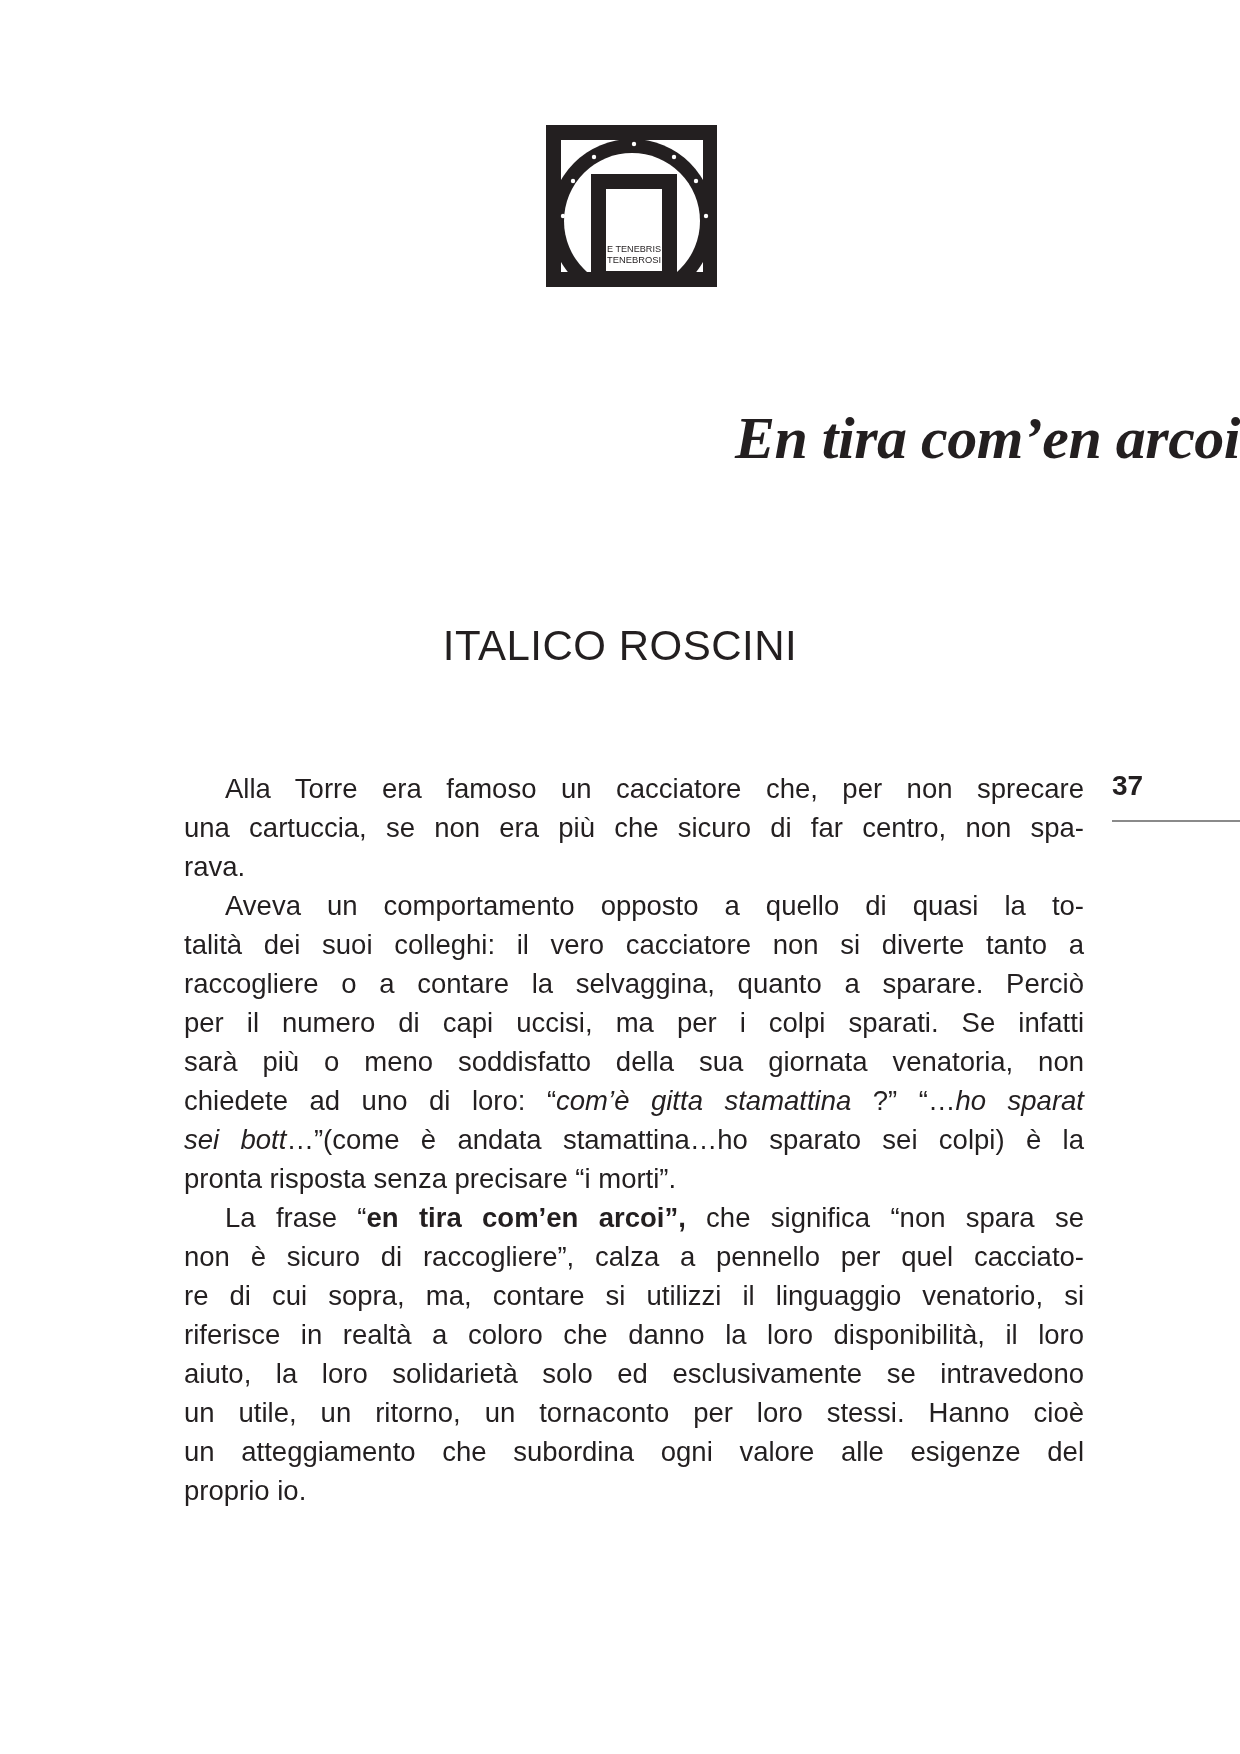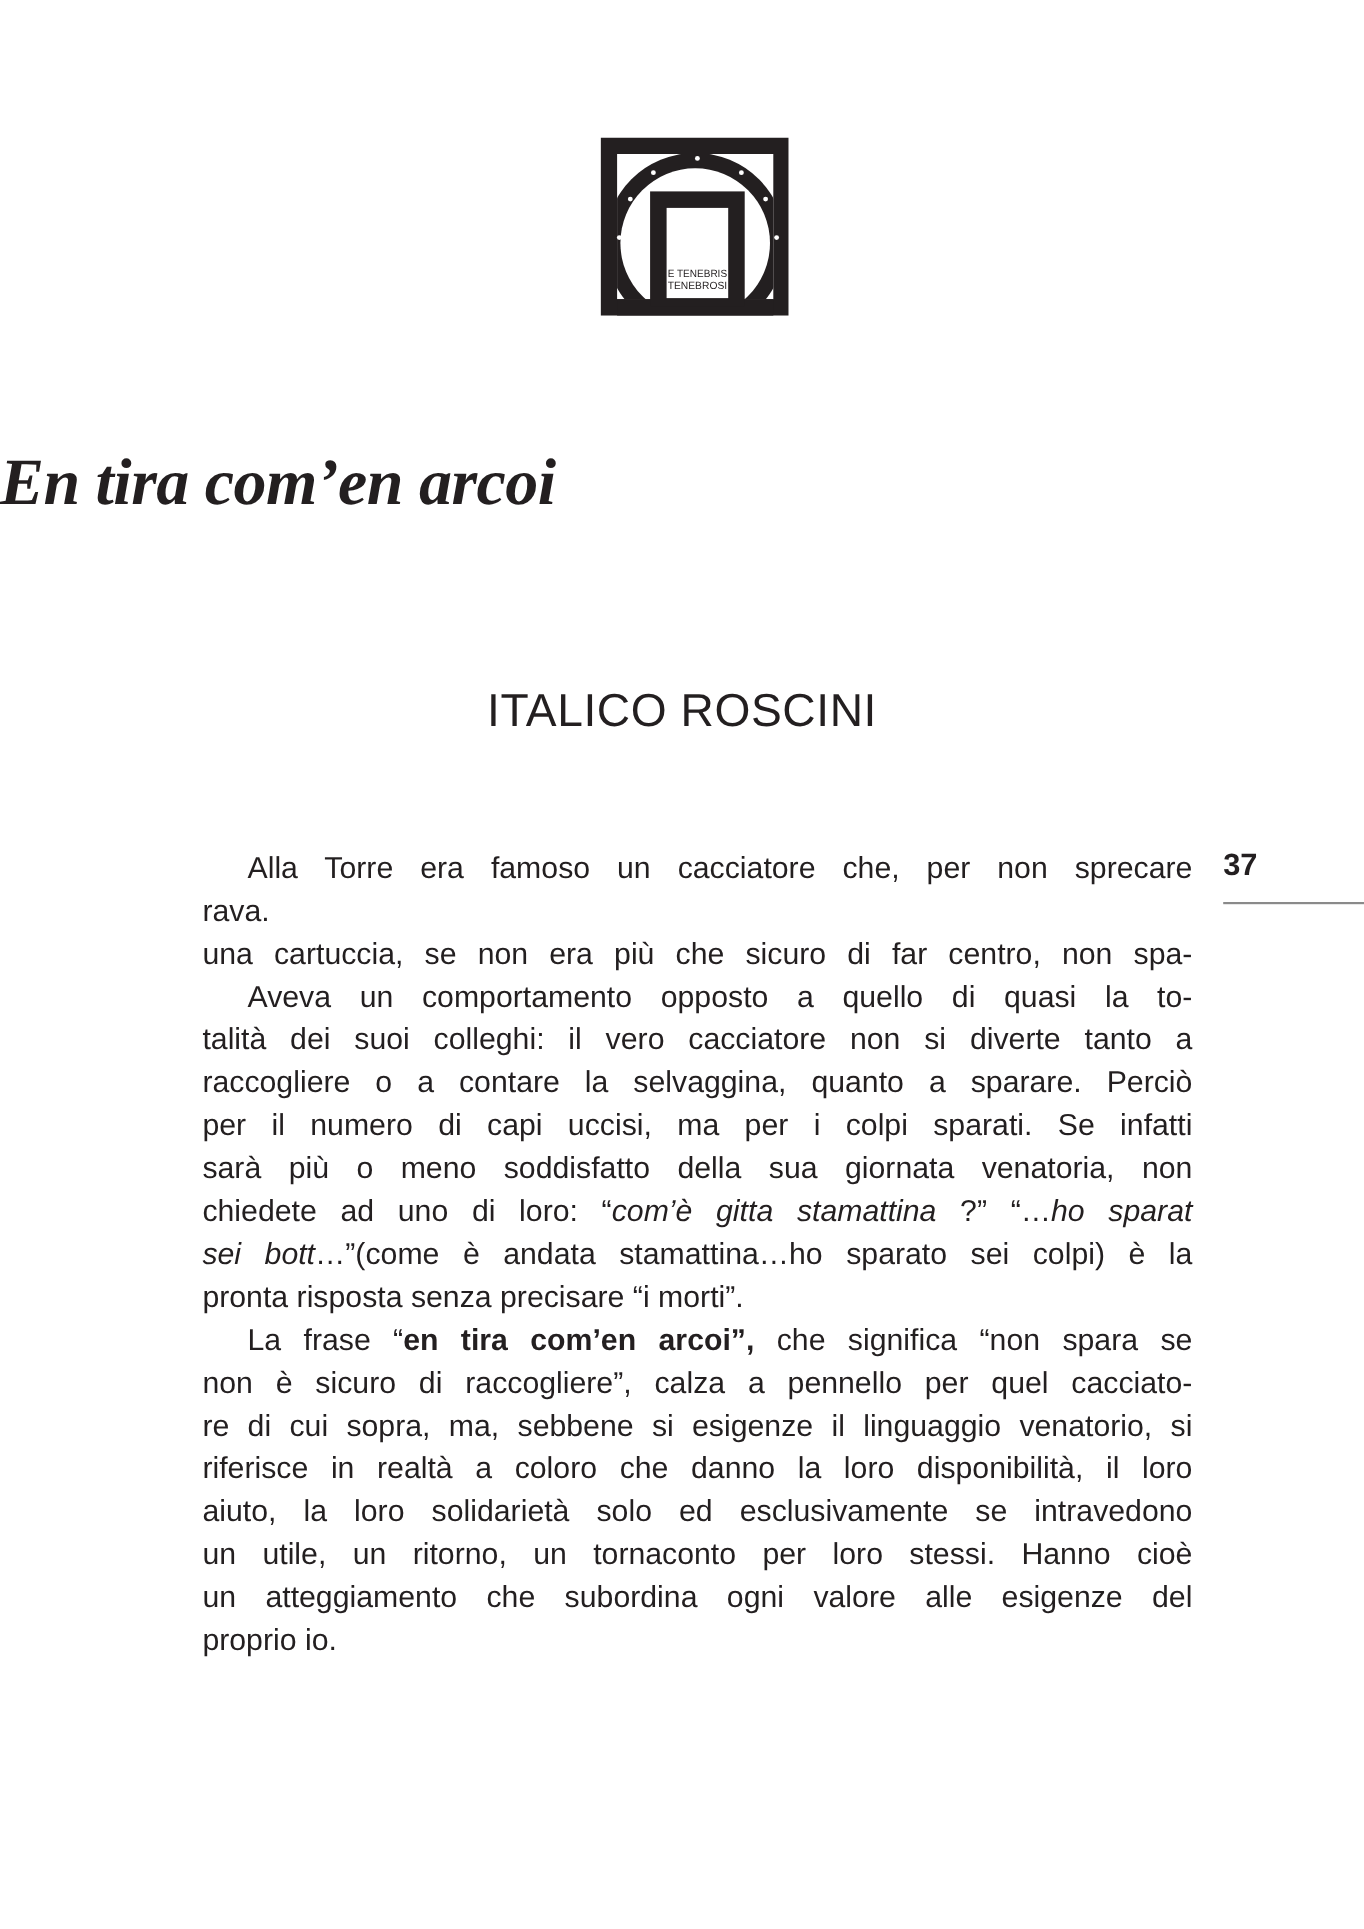--- a/index.html
+++ b/index.html
@@ -21,21 +21,21 @@
     width: 171px;
     height: 162px;
   }
   .logo svg { display: block; width: 171px; height: 162px; }
 
   .title {
     position: absolute;
     left: 0;
     width: 1240px;
     top: 400px;
-    text-align: left;
+    text-align: right;
     font-family: "Liberation Serif", "DejaVu Serif", serif;
     font-style: italic;
     font-weight: bold;
     font-size: 60px;
     line-height: 76px;
     letter-spacing: -0.5px;
     margin: 0;
   }
 
   .author {
@@ -140,31 +140,31 @@
 
 <h1 class="title">En tira com’en arcoi</h1>
 
 <h2 class="author">ITALICO ROSCINI</h2>
 
 <div class="page-number">37</div>
 <div class="page-rule"></div>
 
 <div class="body-text">
   <span class="line indent"><span>Alla Torre era famoso un cacciatore che, per non sprecare</span></span>
+  <span class="line"><span>una cartuccia, se non era più che sicuro di far centro, non spa-</span></span>
   <span class="line last"><span>rava.</span></span>
-  <span class="line"><span>una cartuccia, se non era più che sicuro di far centro, non spa-</span></span>
   <span class="line indent"><span>Aveva un comportamento opposto a quello di quasi la to-</span></span>
   <span class="line"><span>talità dei suoi colleghi: il vero cacciatore non si diverte tanto a</span></span>
   <span class="line"><span>raccogliere o a contare la selvaggina, quanto a sparare. Perciò</span></span>
   <span class="line"><span>per il numero di capi uccisi, ma per i colpi sparati. Se infatti</span></span>
   <span class="line"><span>sarà più o meno soddisfatto della sua giornata venatoria, non</span></span>
   <span class="line"><span>chiedete ad uno di loro: “</span><span class="it">com’è gitta stamattina</span><span> ?” “…</span><span class="it">ho sparat</span></span>
   <span class="line"><span class="it">sei bott</span><span>…”(come è andata stamattina…ho sparato sei colpi) è la</span></span>
   <span class="line last"><span>pronta risposta senza precisare “i morti”.</span></span>
   <span class="line indent"><span>La frase “</span><span class="bd">en tira com’en arcoi”,</span><span> che significa “non spara se</span></span>
   <span class="line"><span>non è sicuro di raccogliere”, calza a pennello per quel cacciato-</span></span>
-  <span class="line"><span>re di cui sopra, ma, sebbene si esigenze il linguaggio venatorio, si</span></span>
+  <span class="line"><span>re di cui sopra, ma, contare si utilizzi il linguaggio venatorio, si</span></span>
   <span class="line"><span>riferisce in realtà a coloro che danno la loro disponibilità, il loro</span></span>
   <span class="line"><span>aiuto, la loro solidarietà solo ed esclusivamente se intravedono</span></span>
   <span class="line"><span>un utile, un ritorno, un tornaconto per loro stessi. Hanno cioè</span></span>
   <span class="line"><span>un atteggiamento che subordina ogni valore alle esigenze del</span></span>
   <span class="line last"><span>proprio io.</span></span>
 </div>
 
 </body></html>

